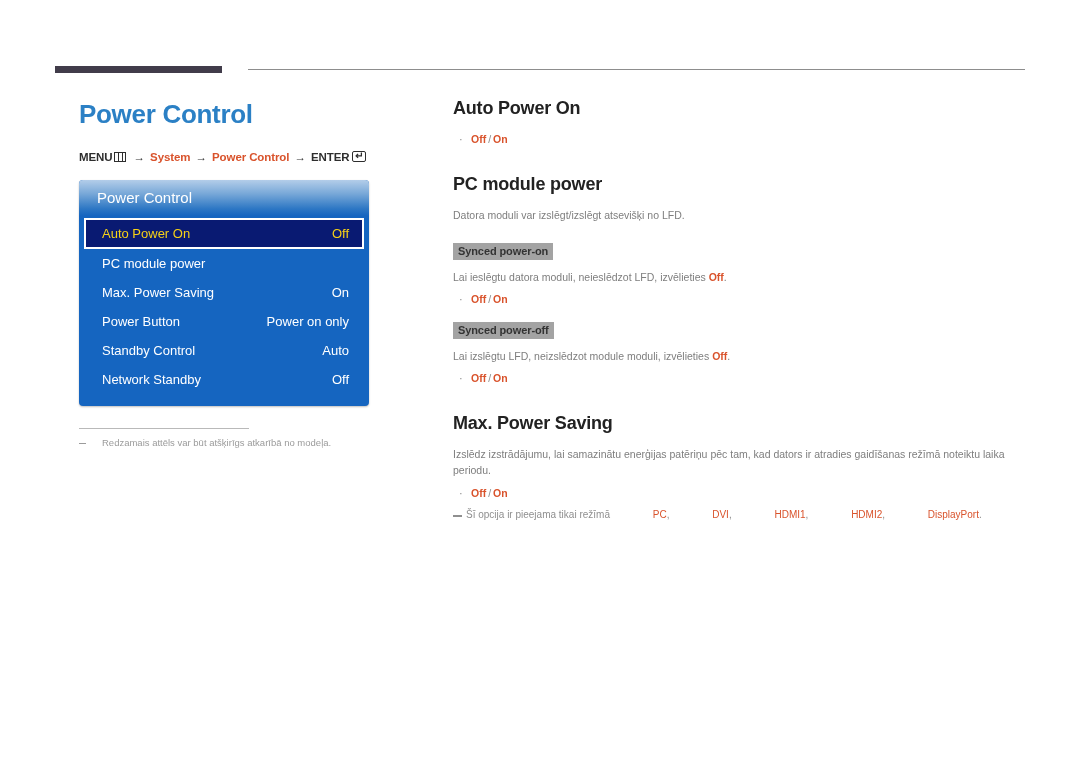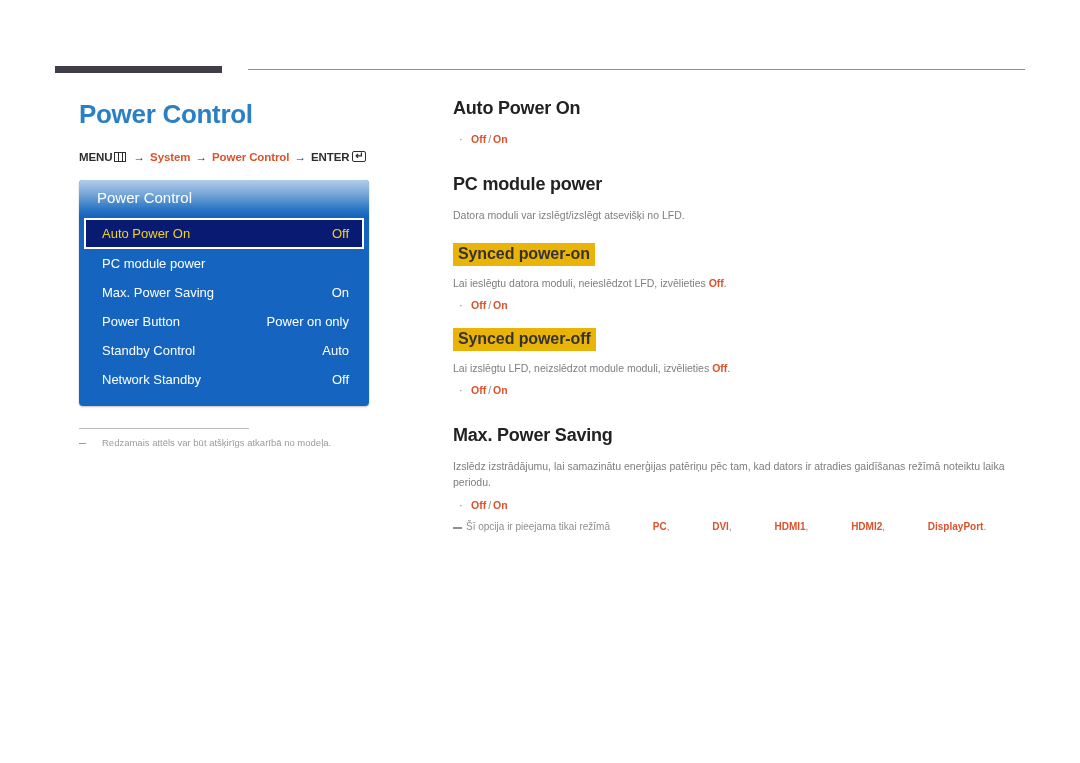--- a/index.html
+++ b/index.html
@@ -194,44 +194,44 @@
     flex: none;
     color: #8a8a8a;
     font-size: 11px;
     padding-left: 6px;
     box-sizing: border-box;
   }
   .opt { color: #d9532c; font-weight: bold; }
   .slash { color: #8a8a8a; padding: 0 2px; font-weight: normal; }
   .hl {
     display: inline-block;
-    background: #eab308;
+    background: #a3a3a3;
     color: #333333;
-    font-size: 16px;
+    font-size: 11px;
     font-weight: bold;
     padding: 2px 5px 3px 5px;
     margin: 14px 0 9px 0;
     letter-spacing: -0.1px;
   }
   .inline-strong { color: #d9532c; font-weight: bold; }
   .footnote {
     display: flex;
     font-size: 10px;
     color: #8f8f8f;
     margin-top: 7px;
     line-height: 1.45;
   }
   .footnote .fdash {
     display: inline-block;
     width: 9px; height: 2px;
     background: #8f8f8f;
     margin: 7px 4px 0 0;
     flex: none;
   }
-  .footnote .fmode { color: #d9532c; font-weight: bold; padding-left: 40px; }
+  .footnote .fmode { color: #d9532c; font-weight: normal; padding-left: 40px; }
 </style>
 </head>
 <body>
 
 <div class="rule-thick"></div>
 <div class="rule-thin"></div>
 
 <div class="left-col">
 
   <h1 class="page-title">Power Control</h1>

